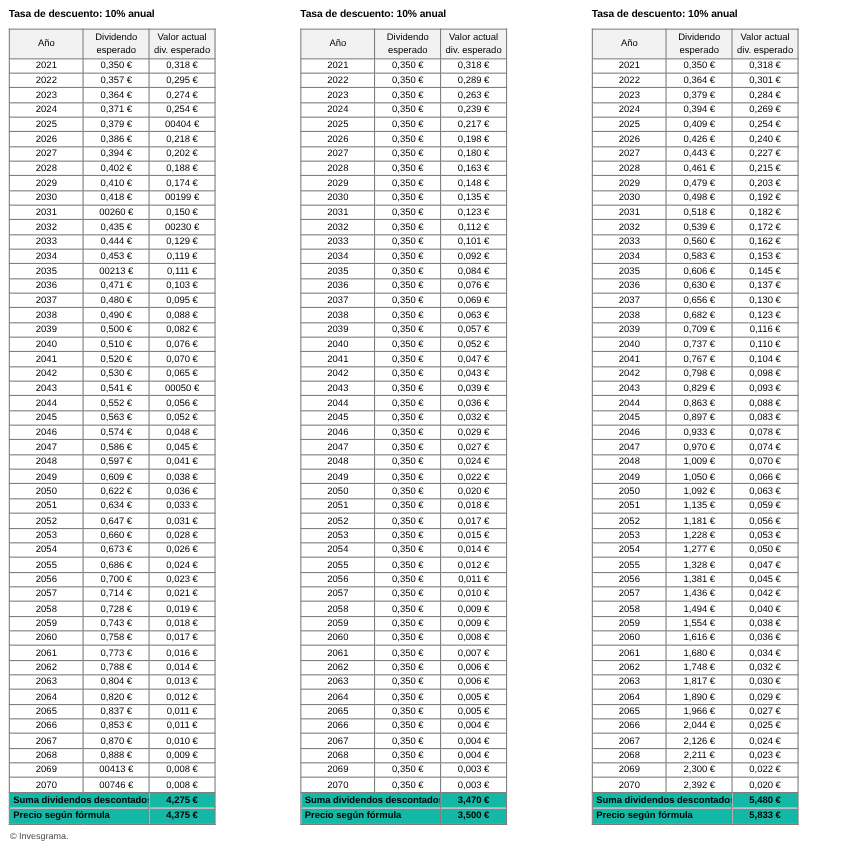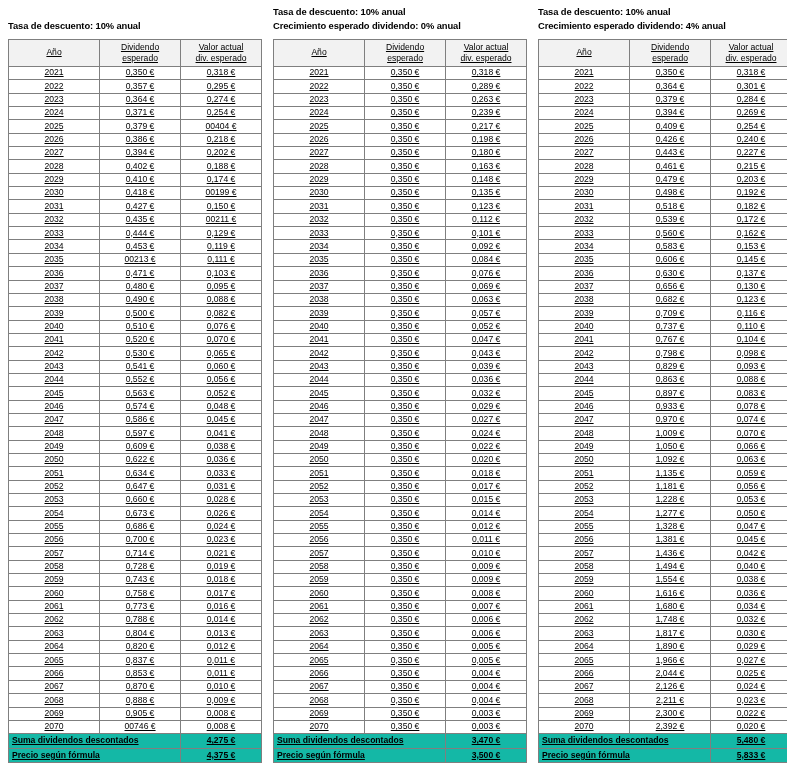--- a/index.html
+++ b/index.html
@@ -44,24 +44,23 @@
     font-size: 9.4px;
     font-weight: bold;
     line-height: 13.5px;
     letter-spacing: -0.1px;
     white-space: nowrap;
     color: #000;
   }
 
   table.dcf {
     border-collapse: collapse;
-    width: 254px;
+    width: 188px;
     table-layout: fixed;
     border: 1.2px solid #808080;
-    text-decoration: underline;
   }
 
   table.dcf col.c-year  { width: 36%; }
   table.dcf col.c-div   { width: 32%; }
   table.dcf col.c-pv    { width: 32%; }
 
   table.dcf th,
   table.dcf td {
     border: 0.8px solid #7f7f7f;
     font-size: 8.6px;
@@ -181,27 +180,27 @@
               <td>0,410 €</td>
               <td>0,174 €</td>
             </tr>
             <tr>
               <td>2030</td>
               <td>0,418 €</td>
               <td>00199 €</td>
             </tr>
             <tr>
               <td>2031</td>
-              <td>0,427 €</td>
+              <td>00260 €</td>
               <td>0,150 €</td>
             </tr>
             <tr>
               <td>2032</td>
               <td>0,435 €</td>
-              <td>00211 €</td>
+              <td>00230 €</td>
             </tr>
             <tr>
               <td>2033</td>
               <td>0,444 €</td>
               <td>0,129 €</td>
             </tr>
             <tr>
               <td>2034</td>
               <td>0,453 €</td>
               <td>0,119 €</td>
@@ -242,21 +241,21 @@
               <td>0,070 €</td>
             </tr>
             <tr>
               <td>2042</td>
               <td>0,530 €</td>
               <td>0,065 €</td>
             </tr>
             <tr>
               <td>2043</td>
               <td>0,541 €</td>
-              <td>0,060 €</td>
+              <td>00050 €</td>
             </tr>
             <tr>
               <td>2044</td>
               <td>0,552 €</td>
               <td>0,056 €</td>
             </tr>
             <tr>
               <td>2045</td>
               <td>0,563 €</td>
               <td>0,052 €</td>
@@ -371,21 +370,21 @@
               <td>0,870 €</td>
               <td>0,010 €</td>
             </tr>
             <tr>
               <td>2068</td>
               <td>0,888 €</td>
               <td>0,009 €</td>
             </tr>
             <tr>
               <td>2069</td>
-              <td>0,905 €</td>
+              <td>00413 €</td>
               <td>0,008 €</td>
             </tr>
             <tr>
               <td>2070</td>
               <td>00746 €</td>
               <td>0,008 €</td>
             </tr>
             <tr class="total-row">
               <td class="total-label" colspan="2">Suma dividendos descontados</td>
               <td class="total-value">4,275 €</td>
@@ -393,21 +392,20 @@
             <tr class="total-row">
               <td class="total-label" colspan="2">Precio según fórmula</td>
               <td class="total-value">4,375 €</td>
             </tr>
           </tbody>
         </table>
       </div>
       <div class="panel">
         <div class="panel-headings">
           <div class="heading-line">Tasa de descuento: 10% anual</div>
-          <div class="heading-line">Crecimiento esperado dividendo: 0% anual</div>
         </div>
         <table class="dcf">
           <colgroup>
             <col class="c-year">
             <col class="c-div">
             <col class="c-pv">
           </colgroup>
           <thead>
             <tr>
               <th>Año</th>
@@ -679,21 +677,20 @@
             <tr class="total-row">
               <td class="total-label" colspan="2">Precio según fórmula</td>
               <td class="total-value">3,500 €</td>
             </tr>
           </tbody>
         </table>
       </div>
       <div class="panel">
         <div class="panel-headings">
           <div class="heading-line">Tasa de descuento: 10% anual</div>
-          <div class="heading-line">Crecimiento esperado dividendo: 4% anual</div>
         </div>
         <table class="dcf">
           <colgroup>
             <col class="c-year">
             <col class="c-div">
             <col class="c-pv">
           </colgroup>
           <thead>
             <tr>
               <th>Año</th>
@@ -963,13 +960,14 @@
               <td class="total-value">5,480 €</td>
             </tr>
             <tr class="total-row">
               <td class="total-label" colspan="2">Precio según fórmula</td>
               <td class="total-value">5,833 €</td>
             </tr>
           </tbody>
         </table>
       </div>
     </div>
+  <div class="credit">© Invesgrama.</div>
 </div>
 
 </body></html>

